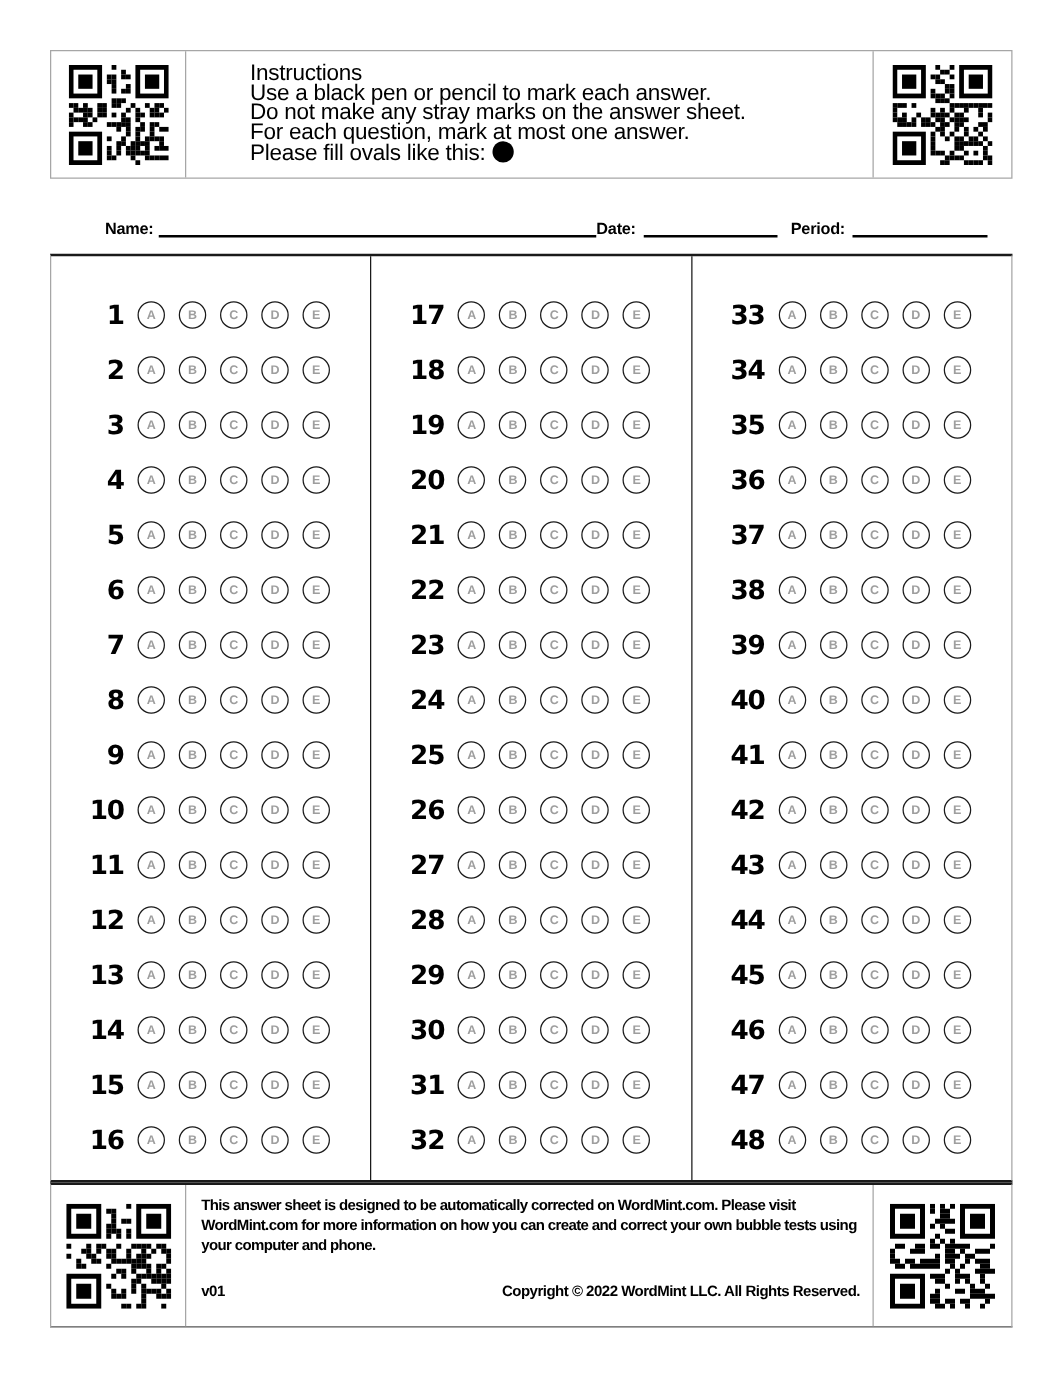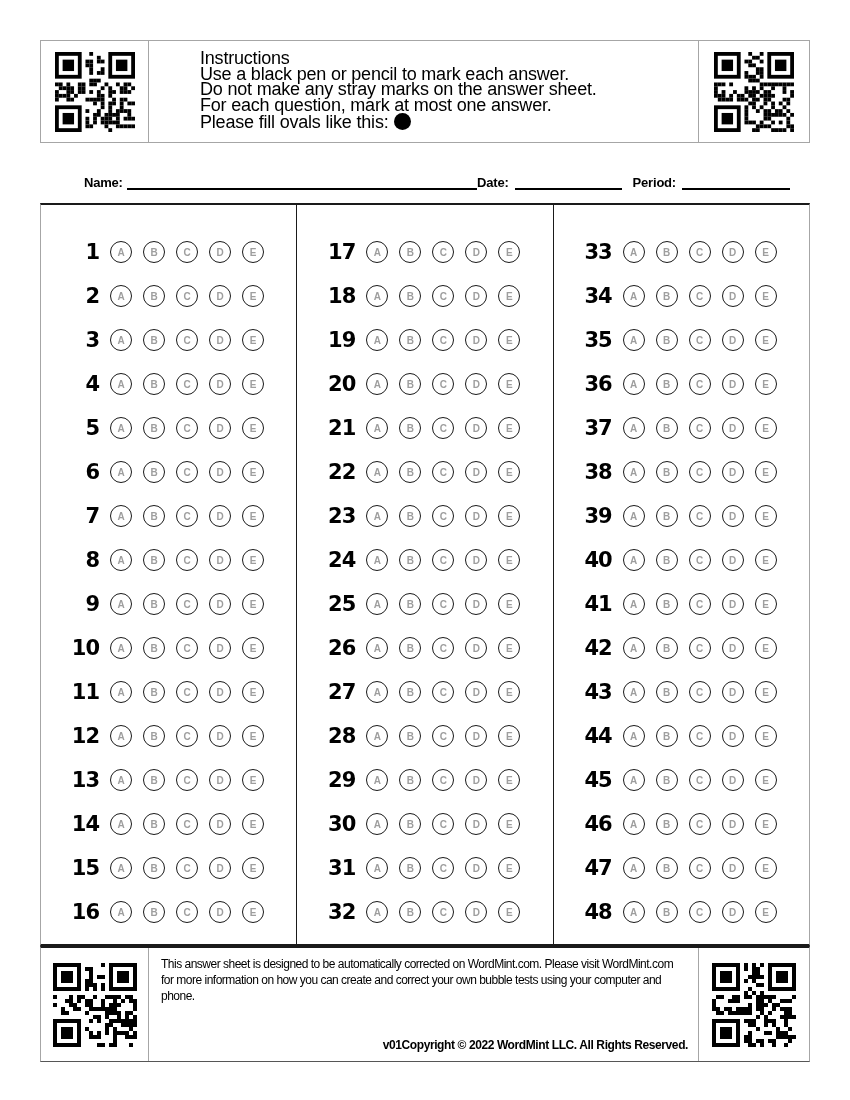--- a/index.html
+++ b/index.html
@@ -55,22 +55,22 @@
   
   .footer-box {
     display:flex; height:116px;
     border:1px solid var(--box-border);
     border-top:2px solid var(--line-dark);
     border-bottom:1.5px solid #565656;
   }
   .fb-left  { width:108px; border-right:1px solid var(--box-border); display:flex; align-items:center; justify-content:center; }
   .fb-mid   { flex:1; position:relative; padding:8px 10px 0 12px; }
   .fb-right { width:111px; border-left:1px solid var(--box-border); display:flex; align-items:center; justify-content:center; }
-  .footer-text { font-size:12px; font-weight:normal; line-height:16px; letter-spacing:-0.5px; }
-  .footer-bottom { position:absolute; left:12px; right:10px; bottom:9px; display:flex; justify-content:flex-end; }
+  .footer-text { font-size:12px; font-weight:bold; line-height:16px; letter-spacing:-0.5px; }
+  .footer-bottom { position:absolute; left:12px; right:10px; bottom:21px; display:flex; justify-content:space-between; }
   .footer-version, .footer-copyright { font-size:12px; font-weight:bold; letter-spacing:-0.4px; }
 
   .qr { display:block; }
 </style>
 </head>
 <body>
 
 <div class="page">
   <div class="sheet">
 

